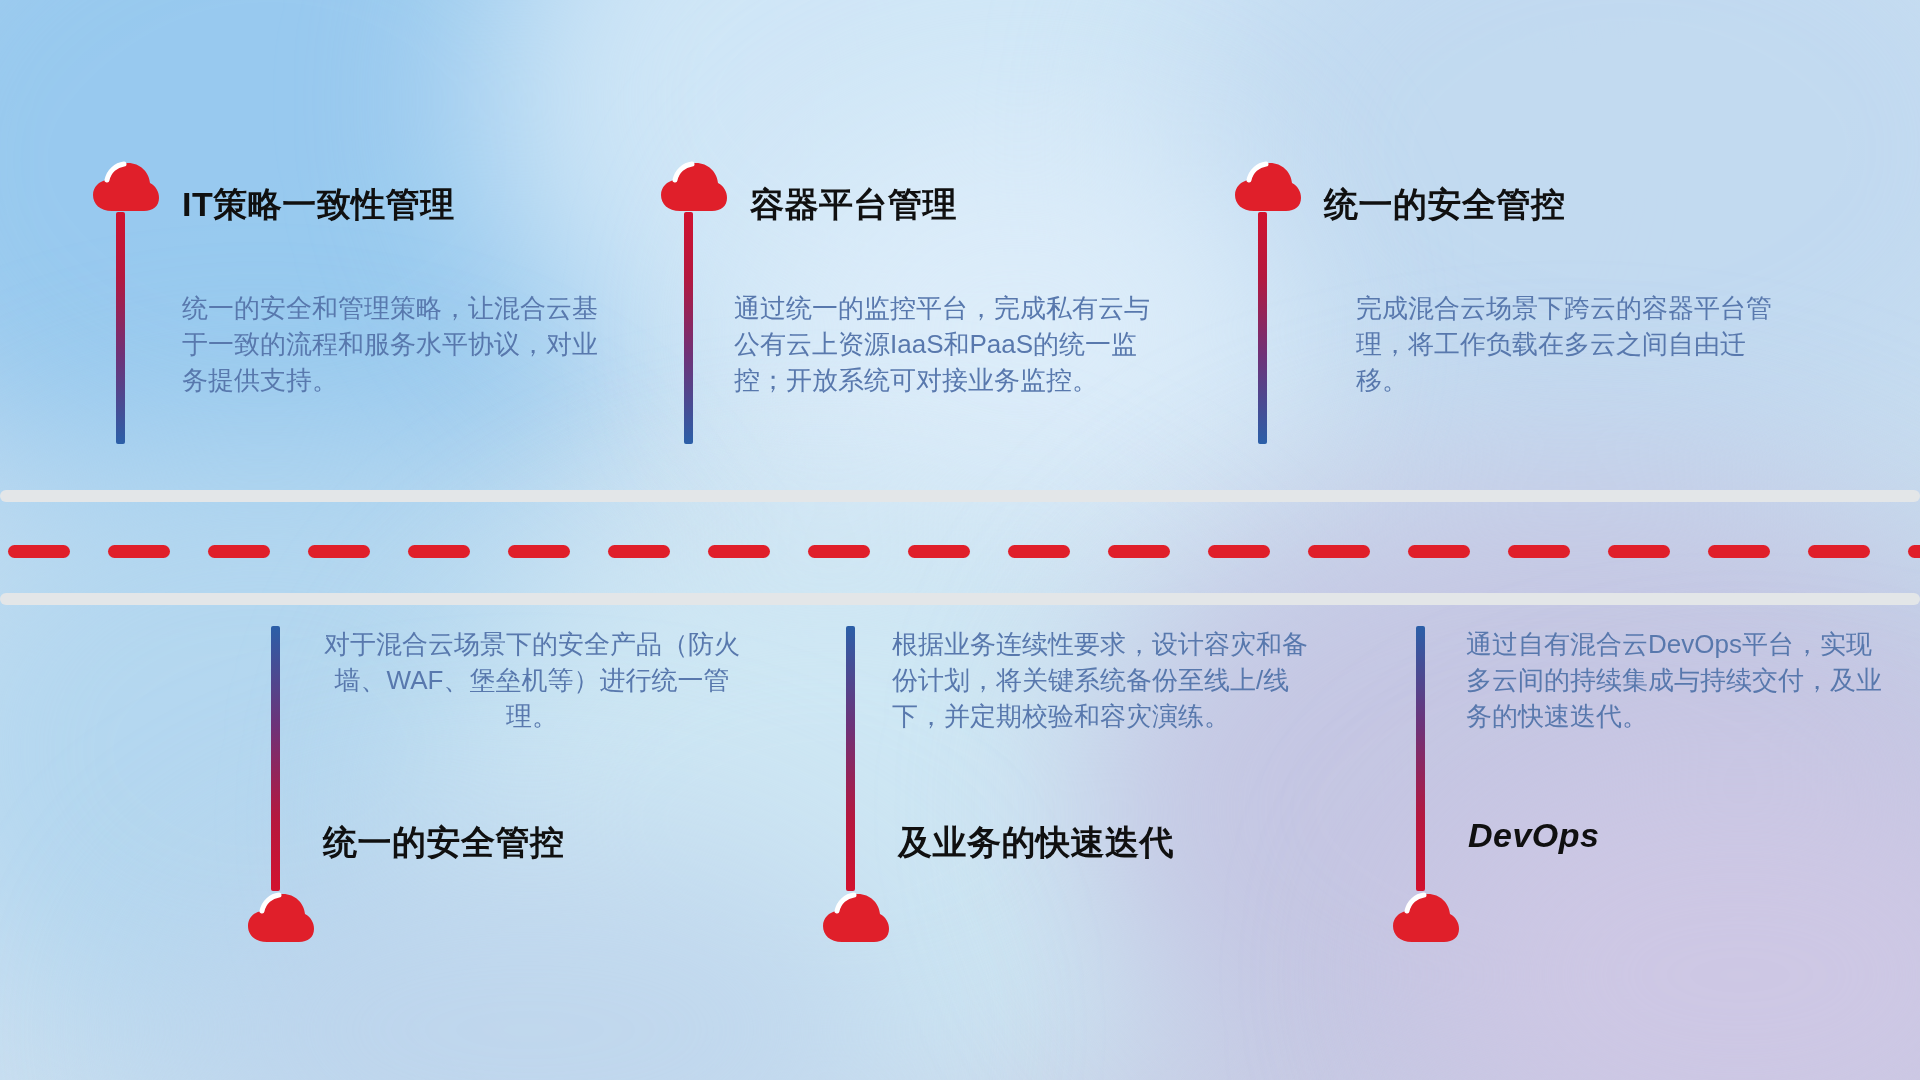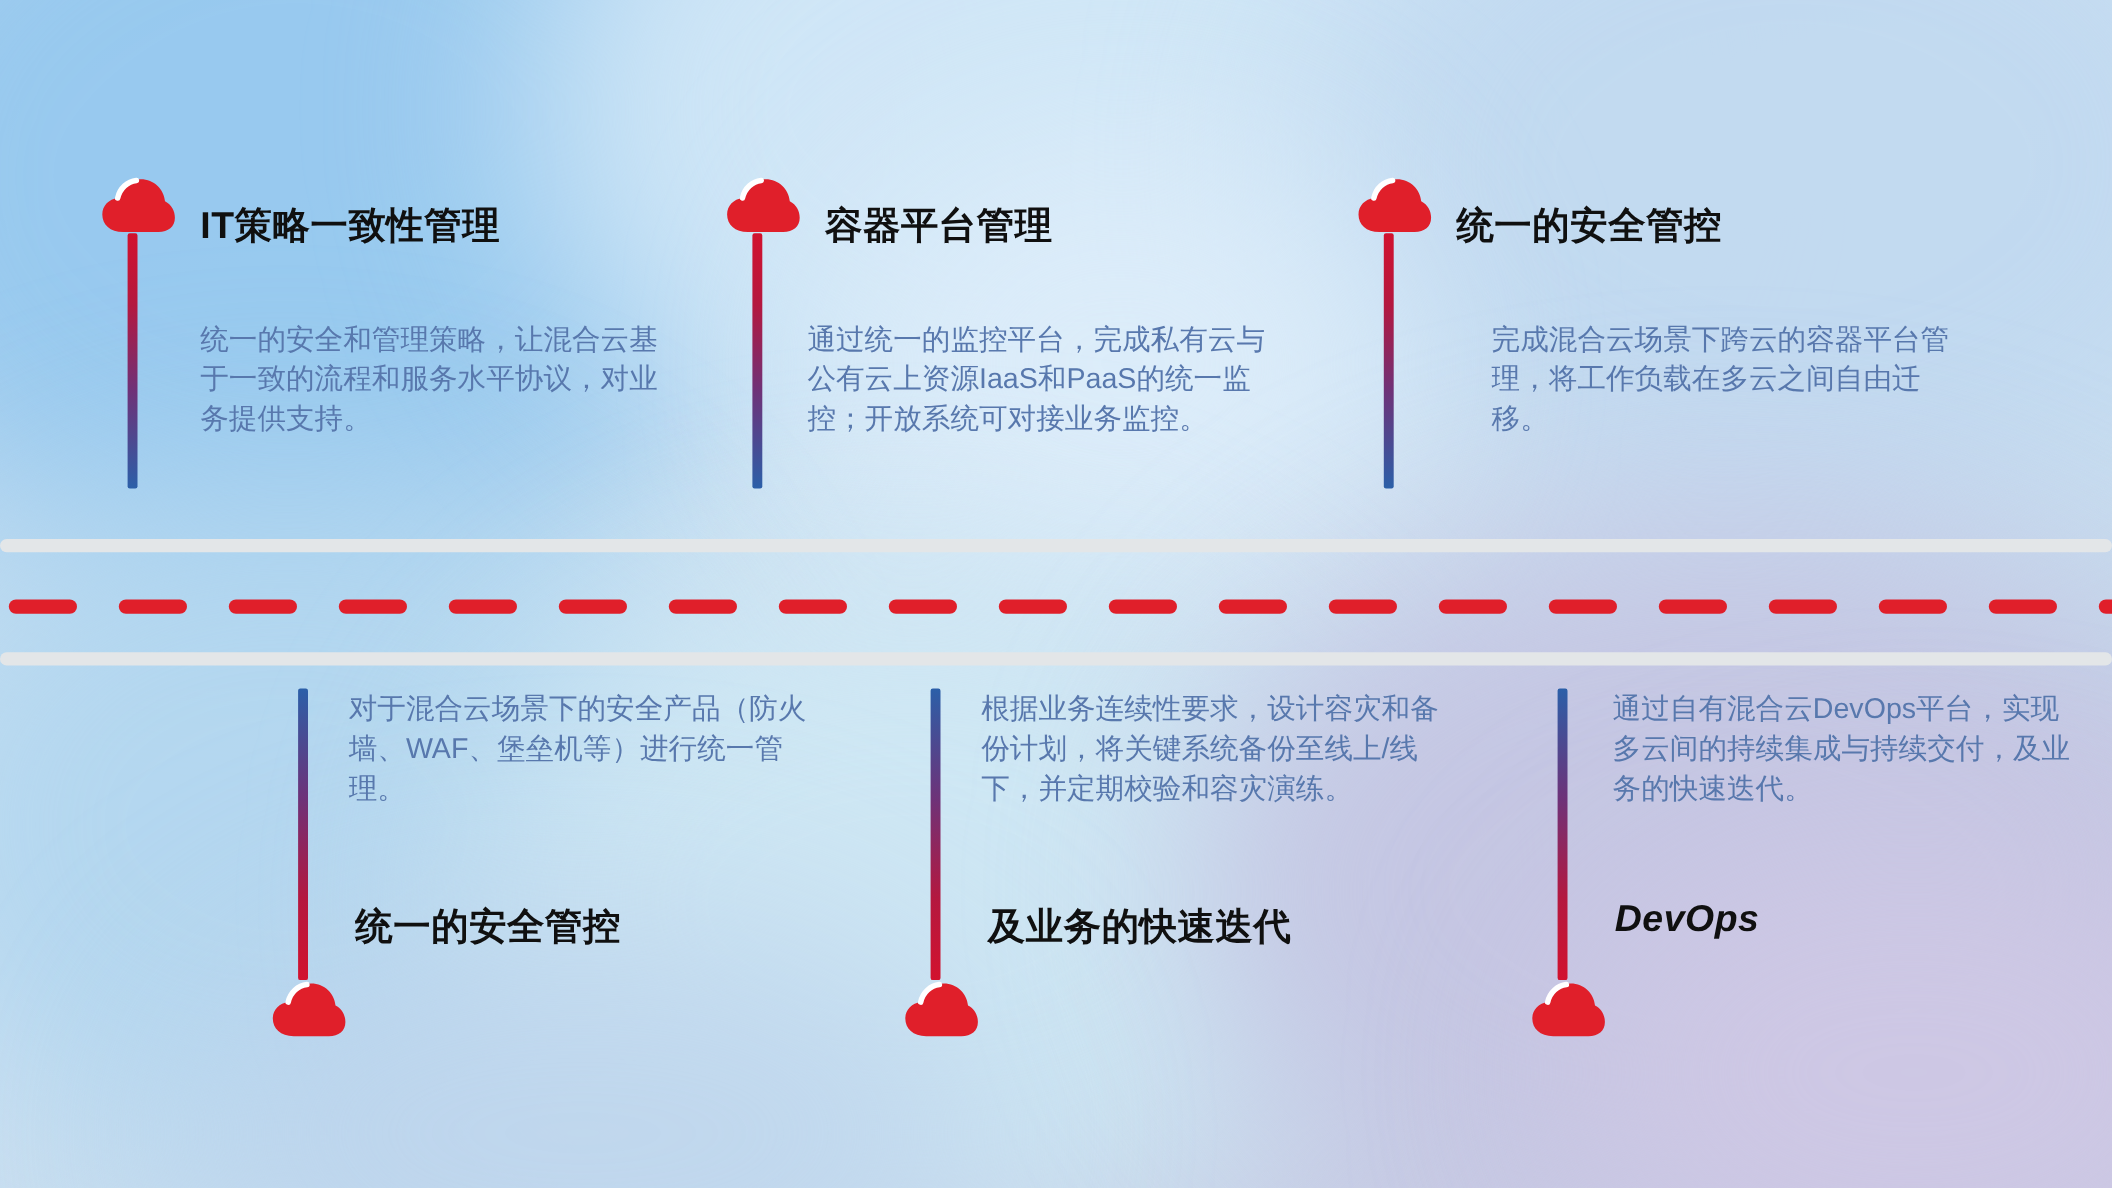--- a/index.html
+++ b/index.html
@@ -242,21 +242,21 @@
   <div class="road road-rail rail-bottom"></div>
 
   <div class="col" style="left:245px; top:626px;">
     <div class="pin" style="left:0; top:0;">
       <div class="stem stem-up" style="height:265px;"></div>
       <svg class="cloud" width="70" height="52" viewBox="0 0 70 52">
         <path d="M22 51 C10 51 3 44 3 35 C3 27 9 21 17 20 C19 10 28 3 38 3 C50 3 59 12 60 23 C66 26 69 32 69 38 C69 46 63 51 54 51 Z" fill="#e01f2a"></path>
         <path d="M17 20 C19 11 26 5 34 4" stroke="#ffffff" stroke-width="5" stroke-linecap="round" fill="none"></path>
       </svg>
     </div>
-    <div class="desc desc-indent" style="left:72px; top:0px;">对于混合云场景下的安全产品（防火墙、WAF、堡垒机等）进行统一管理。</div>
+    <div class="desc desc-indent" style="left:72px; top:0px;text-align:center;">对于混合云场景下的安全产品（防火墙、WAF、堡垒机等）进行统一管理。</div>
     <div class="title" style="left:78px; top:194px;">统一的安全管控</div>
   </div>
 
   <div class="col" style="left:820px; top:626px;">
     <div class="pin" style="left:0; top:0;">
       <div class="stem stem-up" style="height:265px;"></div>
       <svg class="cloud" width="70" height="52" viewBox="0 0 70 52">
         <path d="M22 51 C10 51 3 44 3 35 C3 27 9 21 17 20 C19 10 28 3 38 3 C50 3 59 12 60 23 C66 26 69 32 69 38 C69 46 63 51 54 51 Z" fill="#e01f2a"></path>
         <path d="M17 20 C19 11 26 5 34 4" stroke="#ffffff" stroke-width="5" stroke-linecap="round" fill="none"></path>
       </svg>

